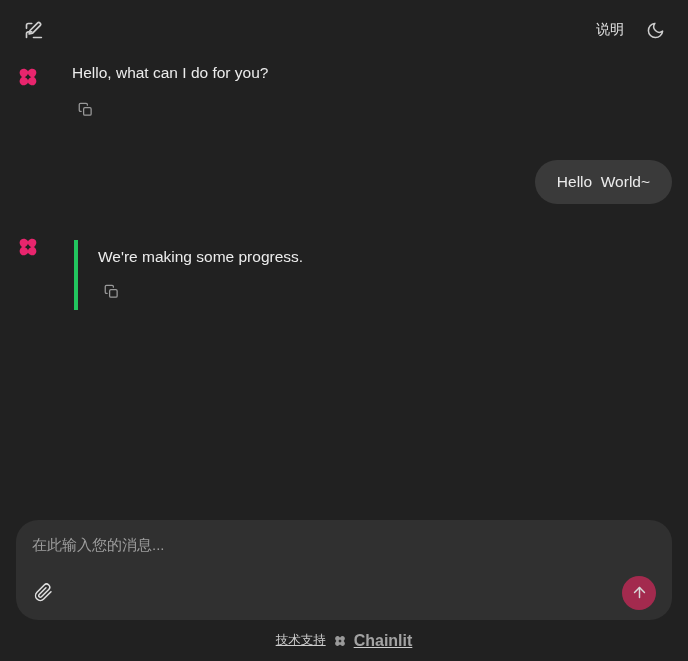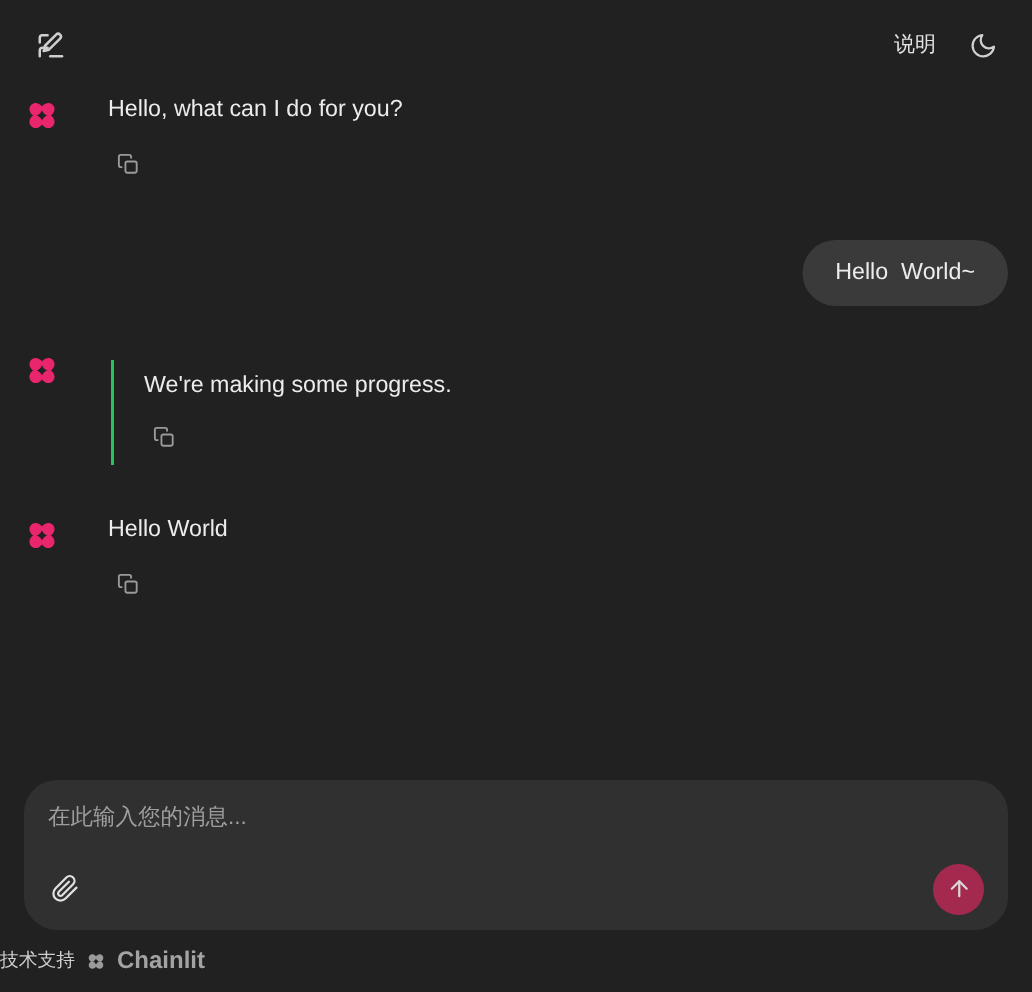--- a/index.html
+++ b/index.html
@@ -145,21 +145,21 @@
     border-radius: 22px;
     padding: 11px 22px;
     max-width: 75%;
     white-space: pre-wrap;
   }
 
   
   .step-nested {
     margin-left: 2px;
     margin-top: 10px;
-    border-left: 2px solid #22c55e;
+    border-left: 4px solid #22c55e;
     padding: 6px 0 6px 20px;
   }
 
   .step-nested .msg-text { padding-top: 0; }
   .step-nested .actions { margin-top: 10px; }
 
   
   .gap-a { height: 38px; }
   .gap-b { height: 26px; }
   .gap-c { height: 30px; }
@@ -228,23 +228,25 @@
     justify-content: center;
     color: #d8d8d8;
     margin-right: -2px;
   }
 
   
   .footer {
     flex: 0 0 41px;
     display: flex;
     align-items: center;
+    justify-content: center;
     gap: 7px;
     font-size: 12.5px;
     color: #cdcdcd;
+    text-decoration: underline;
   }
 
   .footer-brand {
     font-weight: bold;
     font-size: 16px;
     color: #a3a3a3;
   }
 
   .footer-logo {
     width: 14px;
@@ -352,47 +354,20 @@
                 </svg>
               </span>
             </button>
           </div>
         </div>
       </div>
     </div>
 
     <div class="gap-c"></div>
 
-    <div class="msg-row">
-      <div class="avatar">
-        <span>
-          <svg width="24" height="24" viewBox="0 0 100 100">
-            <g fill="#e8256d" transform="rotate(45 50 50)">
-              <path d="M50 8 C62 8 68 18 68 29 C68 37 60 42 50 42 C40 42 32 37 32 29 C32 18 38 8 50 8 Z"></path>
-              <path d="M50 92 C38 92 32 82 32 71 C32 63 40 58 50 58 C60 58 68 63 68 71 C68 82 62 92 50 92 Z"></path>
-              <path d="M8 50 C8 38 18 32 29 32 C37 32 42 40 42 50 C42 60 37 68 29 68 C18 68 8 62 8 50 Z"></path>
-              <path d="M92 50 C92 62 82 68 71 68 C63 68 58 60 58 50 C58 40 63 32 71 32 C82 32 92 38 92 50 Z"></path>
-            </g>
-          </svg>
-        </span>
-      </div>
-      <div class="msg-body">
-        <div class="msg-text">Hello World</div>
-        <div class="actions">
-          <button class="action-btn" title="Copy">
-            <span>
-              <svg width="15" height="15" viewBox="0 0 24 24" fill="none" stroke="currentColor" stroke-width="2" stroke-linecap="round" stroke-linejoin="round">
-                <rect x="9" y="9" width="12" height="12" rx="2" ry="2"></rect>
-                <path d="M5 15H4a2 2 0 0 1-2-2V4a2 2 0 0 1 2-2h9a2 2 0 0 1 2 2v1"></path>
-              </svg>
-            </span>
-          </button>
-        </div>
-      </div>
-    </div>
 
   </div>
 
   <div class="composer-wrap">
     <div class="composer">
       <textarea class="composer-input" placeholder="在此输入您的消息..." style=""></textarea>
       <div class="composer-bar">
         <button class="attach-btn" title="Attach">
           <span>
             <svg width="19" height="19" viewBox="0 0 24 24" fill="none" stroke="currentColor" stroke-width="1.9" stroke-linecap="round" stroke-linejoin="round">

